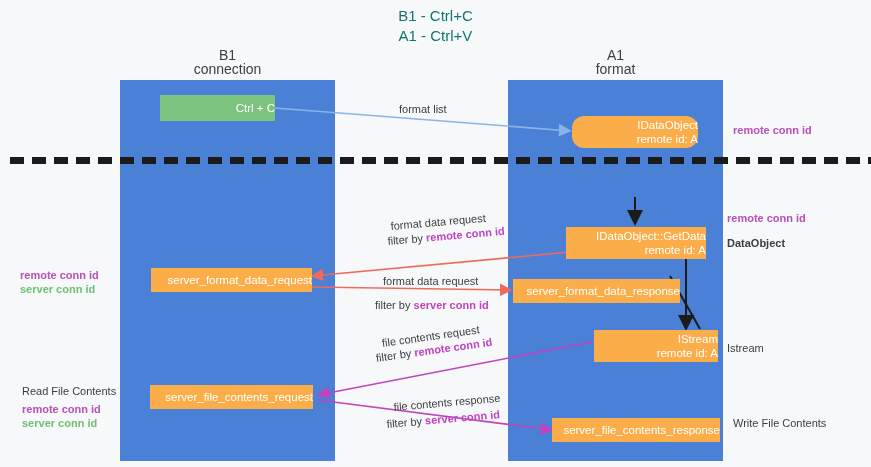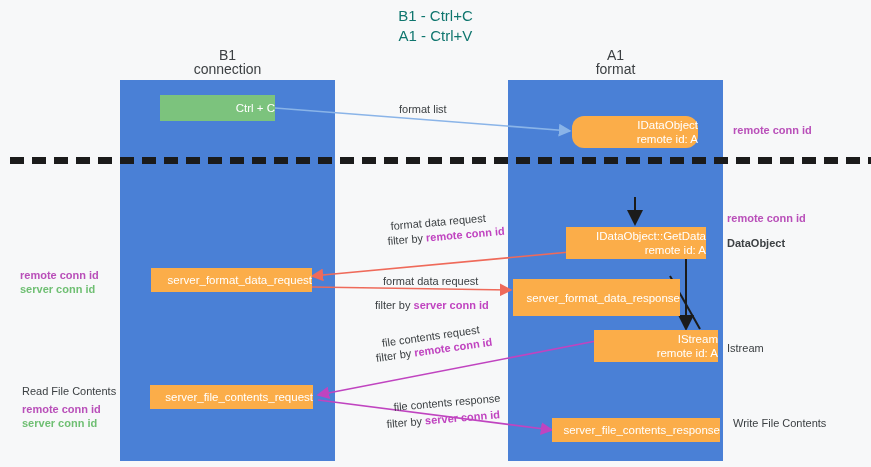--- a/index.html
+++ b/index.html
@@ -153,21 +153,21 @@
 
   <div class="node orange" style="left:566px;top:227px;width:140px;height:32px;">
     <span>IDataObject::GetData</span>
     <span>remote id: A</span>
   </div>
 
   <div class="node orange" style="left:151px;top:268px;width:161px;height:24px;">
     <span>server_format_data_request</span>
   </div>
 
-  <div class="node orange" style="left:513px;top:279px;width:167px;height:37px;">
+  <div class="node orange" style="left:513px;top:279px;width:167px;height:24px;">
     <span>server_format_data_response</span>
   </div>
 
   <div class="node orange" style="left:594px;top:330px;width:124px;height:32px;">
     <span>IStream</span>
     <span>remote id: A</span>
   </div>
 
   <div class="node orange" style="left:150px;top:385px;width:163px;height:24px;">
     <span>server_file_contents_request</span>

